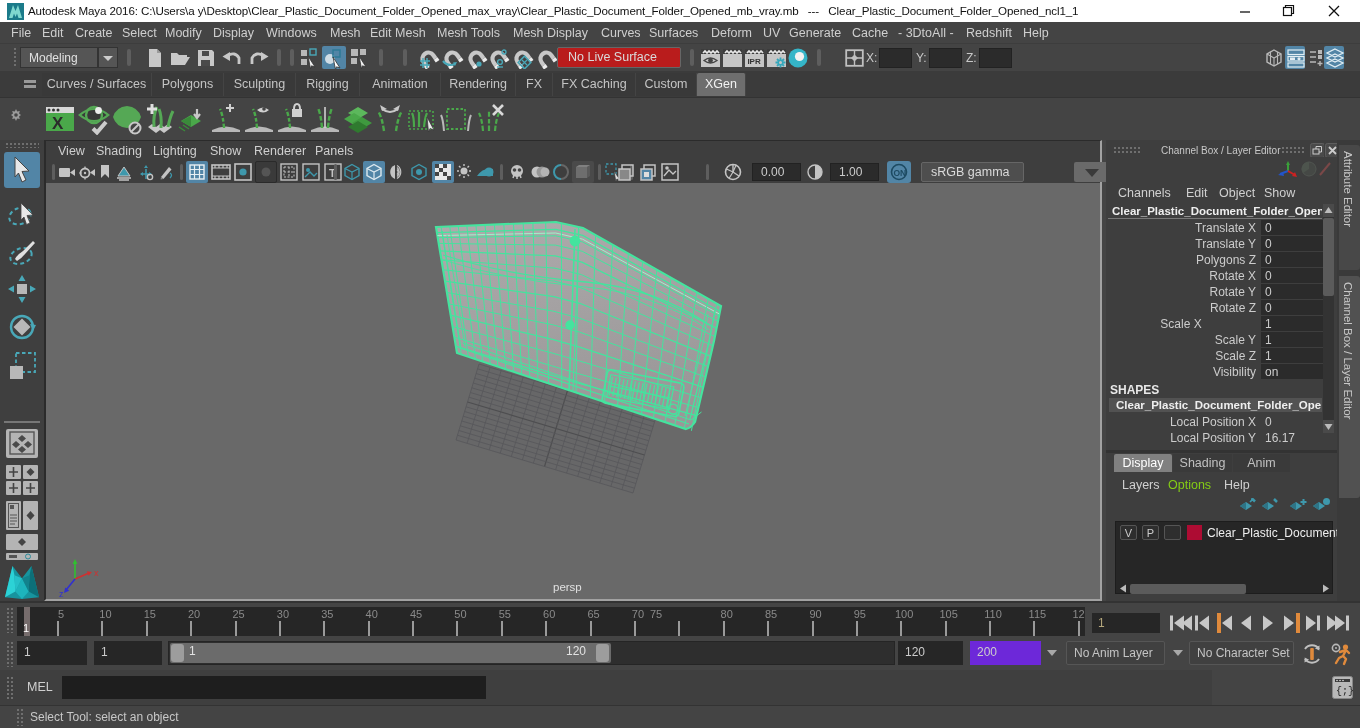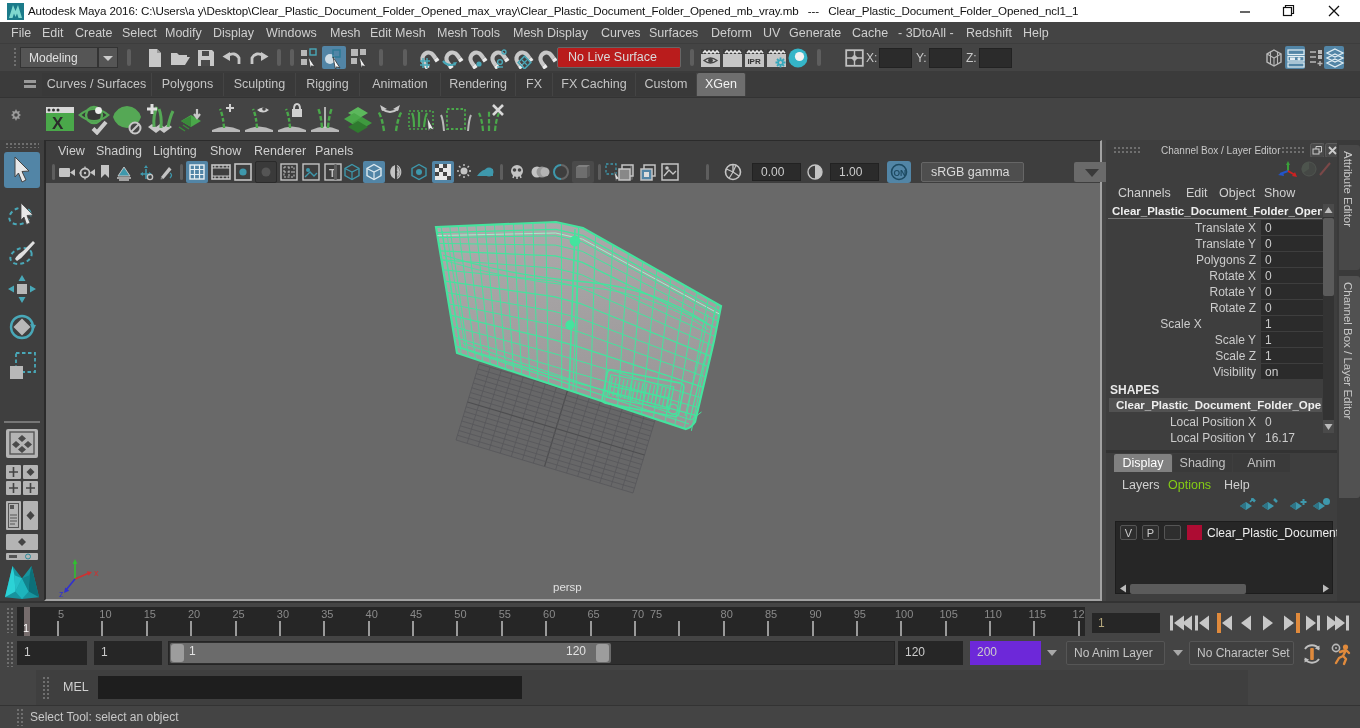--- a/index.html
+++ b/index.html
@@ -34,21 +34,21 @@
 #vptoolbar { position:absolute; left:0; top:20px; width:100%; height:22px; }
 #vp3d { position:absolute; left:0; top:42px; width:1054px; height:416px; background:#696969; }
 
 #chbox { left:1106px; top:140px; width:231px; height:461px; background:#3e3e3e; }
 #sidestrip { left:1337px; top:140px; width:23px; height:461px; background:#3a3a3a; }
 .vtab { position:absolute; left:2px; width:21px; background:#4a4a4a; color:#c8c8c8; border-radius:0 3px 3px 0; }
 .vtab span { position:absolute; left:3px; top:6px; writing-mode:vertical-lr; font-size:11.5px; white-space:nowrap; }
 
 #timerow { left:0; top:601px; width:1360px; height:36px; background:#444444; border-top:2px solid #333; }
 #rangerow { left:0; top:637px; width:1360px; height:33px; background:#444444; }
-#melrow { left:0; top:670px; width:1212px; height:35px; background:#3f3f3f;margin-left:36px; }
+#melrow { left:0; top:670px; width:1212px; height:35px; background:#3f3f3f; }
 #helprow { left:0; top:705px; width:1360px; height:23px; background:#444444; border-top:1px solid #333; }
 </style>
 </head>
 <body>
 
 <div class="abs" id="titlebar">
   <svg id="mayaicon" viewBox="0 0 17 17">
       <rect x="0" y="0" width="17" height="17" fill="#1b7b8a"></rect>
       <path d="M2 15 L6 2 L8.5 8 L11 2 L15 15 L11.5 15 L10 10.5 L8.5 14 L7 10.5 L5.5 15 Z" fill="#7fd8cf"></path>
     </svg>

